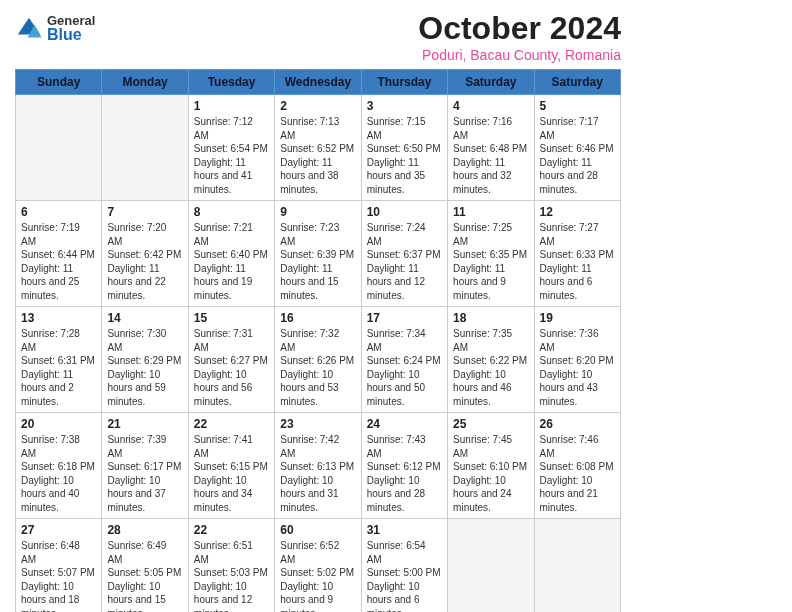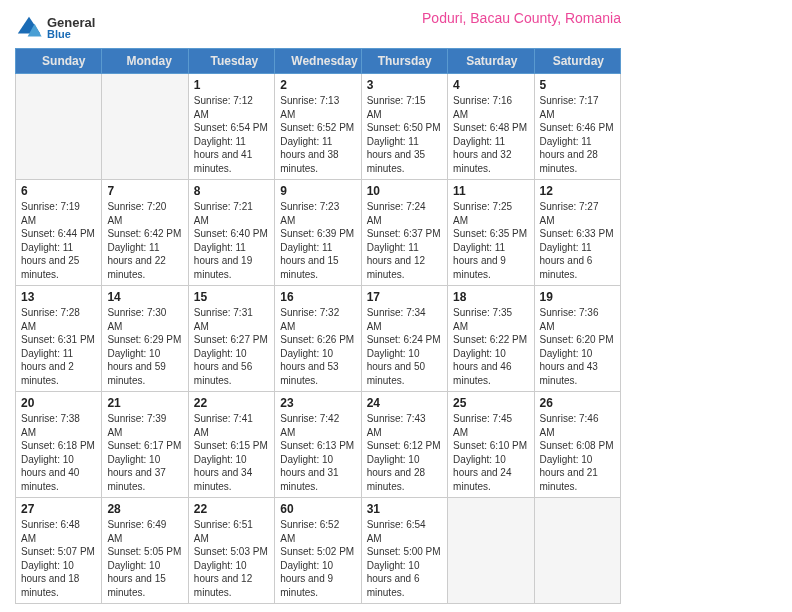--- a/index.html
+++ b/index.html
@@ -31,21 +31,21 @@
       display: flex;
       flex-direction: column;
       line-height: 1;
     }
     .logo-general {
       font-size: 13px;
       font-weight: bold;
       color: #333;
     }
     .logo-blue {
-      font-size: 11px;
+      font-size: 16px;
       font-weight: bold;
       color: #1a6bb5;
     }
     .logo-icon {
       width: 28px;
       height: 28px;
       margin-right: 4px;
     }
     .title-area {
       text-align: right;
@@ -59,23 +59,23 @@
       font-size: 14px;
       color: #ec4899;
     }
     .calendar {
       width: 100%;
       border-collapse: collapse;
       table-layout: fixed;
     }
     .calendar th {
       background: #3a7abf;
-      color: #e5e5e5;
-      text-align: right;
-      padding: 5px 16px;
+      color: #0f172a;
+      text-align: center;
+      padding: 5px 6px;
       font-size: 12px;
       font-weight: bold;
       border: 1px solid #5a9ad0;
     }
     .calendar td {
       border: 1px solid #ccc;
       vertical-align: top;
       padding: 4px 5px;
       font-size: 10px;
       color: #333;
@@ -106,20 +106,21 @@
       <svg class="logo-icon" viewBox="0 0 40 40">
         <polygon points="20,4 36,28 4,28" fill="#1a6bb5"></polygon>
         <polygon points="28,14 38,32 18,32" fill="#4a9fd4"></polygon>
       </svg>
       <div class="logo-text">
         <span class="logo-general">General</span>
         <span class="logo-blue">Blue</span>
       </div>
     </div>
     <div class="title-area">
+      <div class="month-title">October 2024</div>
       <div class="subtitle">Poduri, Bacau County, Romania</div>
     </div>
   </div>
 
   <table class="calendar">
     <thead>
       <tr>
       <th>Sunday</th>
           <th>Monday</th>
           <th>Tuesday</th>

